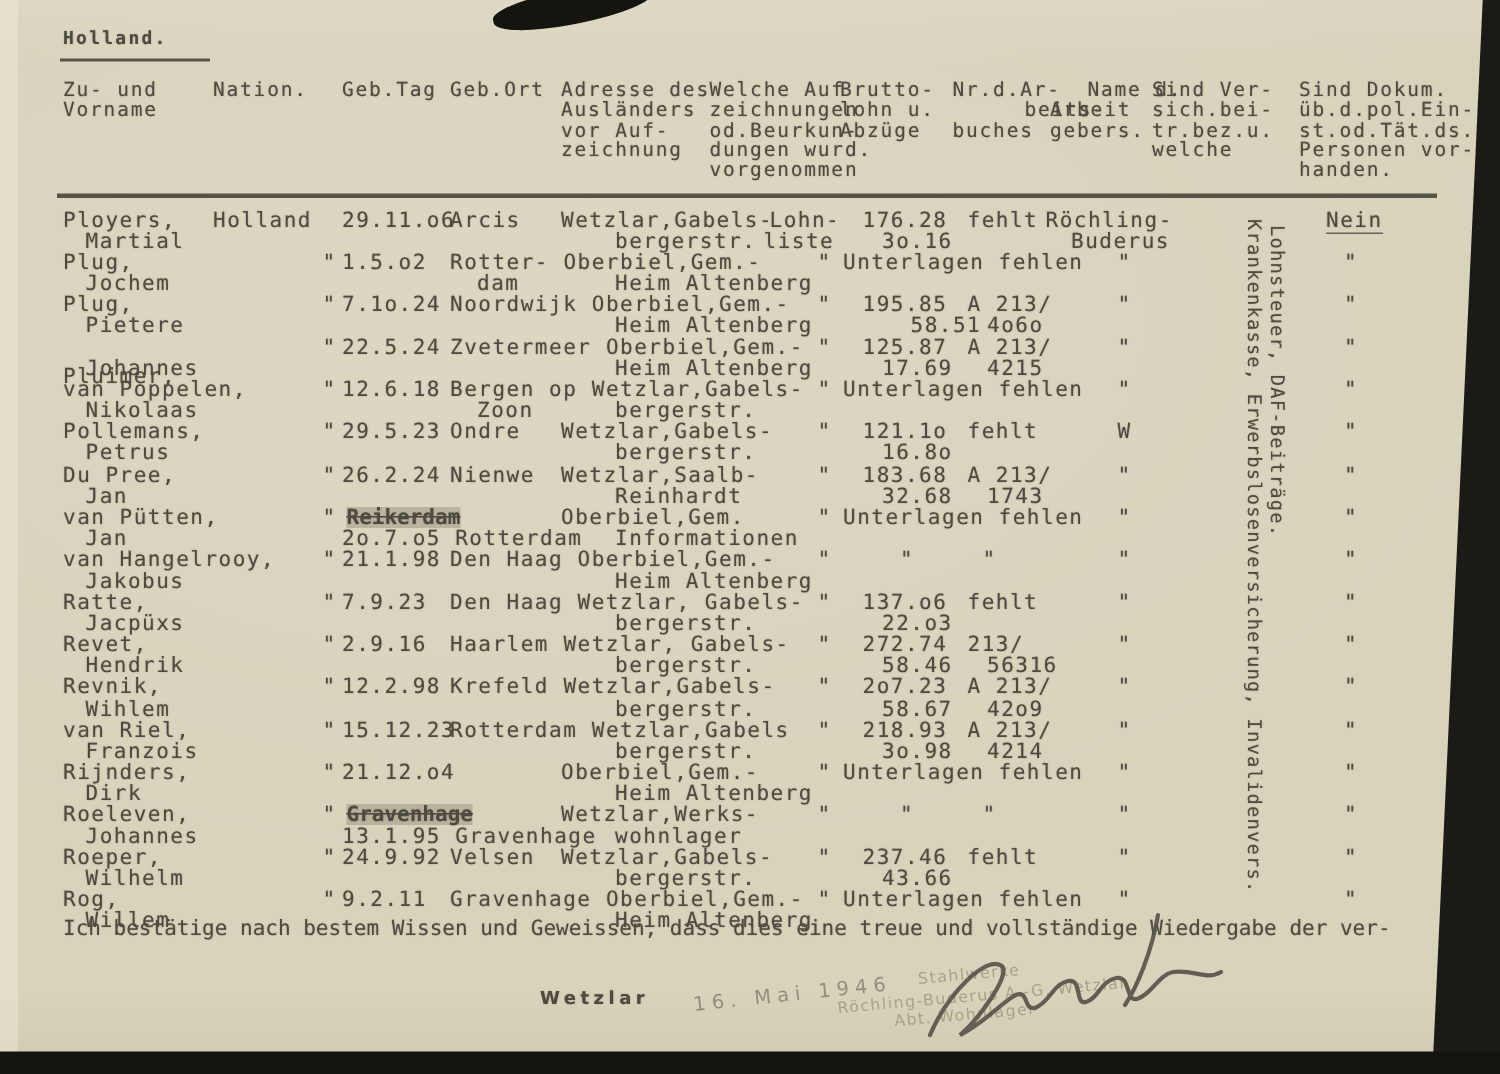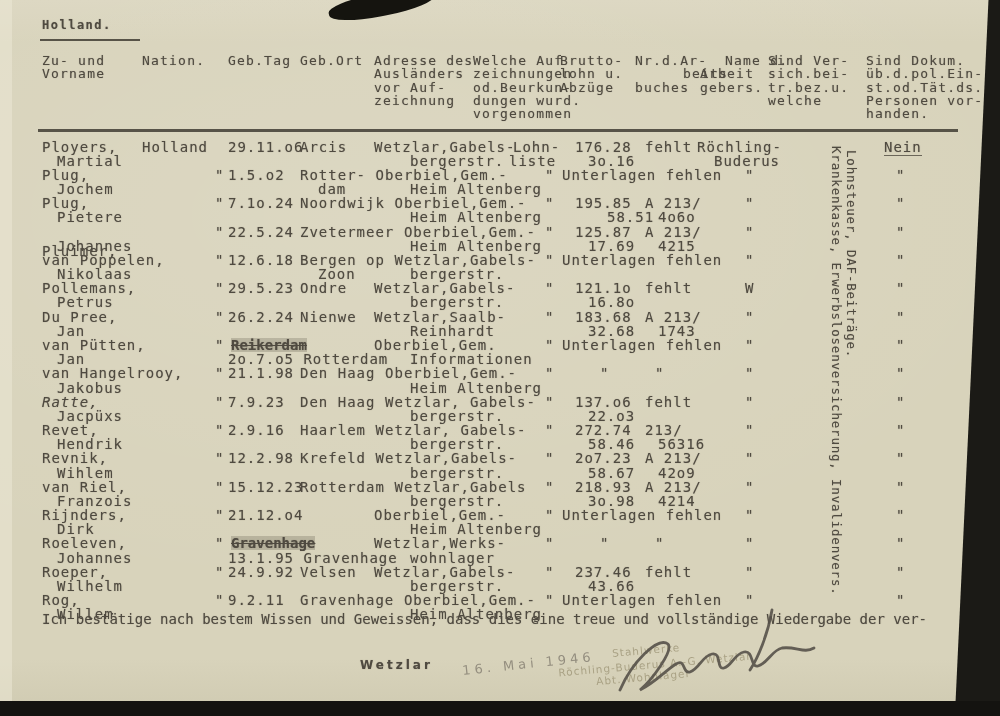--- a/index.html
+++ b/index.html
@@ -194,21 +194,21 @@
       <span class="t " style="left: 215px; top: 366.3px;">"</span>
       <span class="t " style="left: 228px; top: 366.3px;">21.1.98</span>
       <span class="t " style="left: 300px; top: 366.3px;">Den Haag</span>
       <span class="t " style="left: 385.05px; top: 366.3px;">Oberbiel,Gem.-</span>
       <span class="t " style="left: 410px; top: 380.5px;">Heim Altenberg</span>
       <span class="t " style="left: 545px; top: 366.3px;">"</span>
       <span class="t " style="left: 600px; top: 366.3px;">"</span>
       <span class="t " style="left: 655px; top: 366.3px;">"</span>
       <span class="t " style="left: 745px; top: 366.3px;">"</span>
       <span class="t " style="left: 896px; top: 366.3px;">"</span>
-      <span class="t " style="left: 42px; top: 394.65px; font-style: italic;">Ratte,</span>
+      <span class="t " style="left: 42px; top: 394.65px;">Ratte,</span>
       <span class="t " style="left: 57px; top: 408.85px;">Jacpüxs</span>
       <span class="t " style="left: 215px; top: 394.65px;">"</span>
       <span class="t " style="left: 228px; top: 394.65px;">7.9.23</span>
       <span class="t " style="left: 300px; top: 394.65px;">Den Haag</span>
       <span class="t " style="left: 385.05px; top: 394.65px;">Wetzlar, Gabels-</span>
       <span class="t " style="left: 410px; top: 408.85px;">bergerstr.</span>
       <span class="t " style="left: 545px; top: 394.65px;">"</span>
       <span class="t " style="left: 575px; top: 394.65px;">137.o6</span>
       <span class="t " style="left: 588px; top: 408.85px;">22.o3</span>
       <span class="t " style="left: 645px; top: 394.65px;">fehlt</span>

